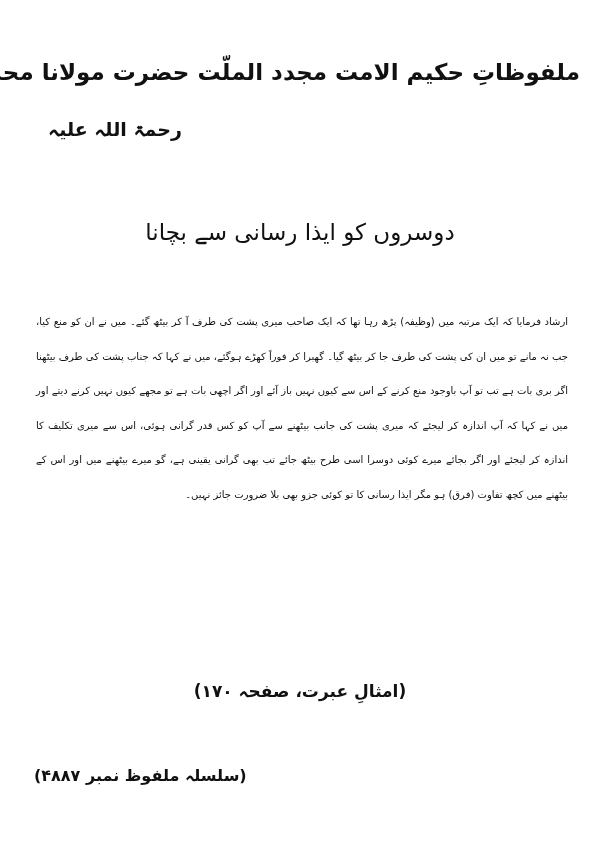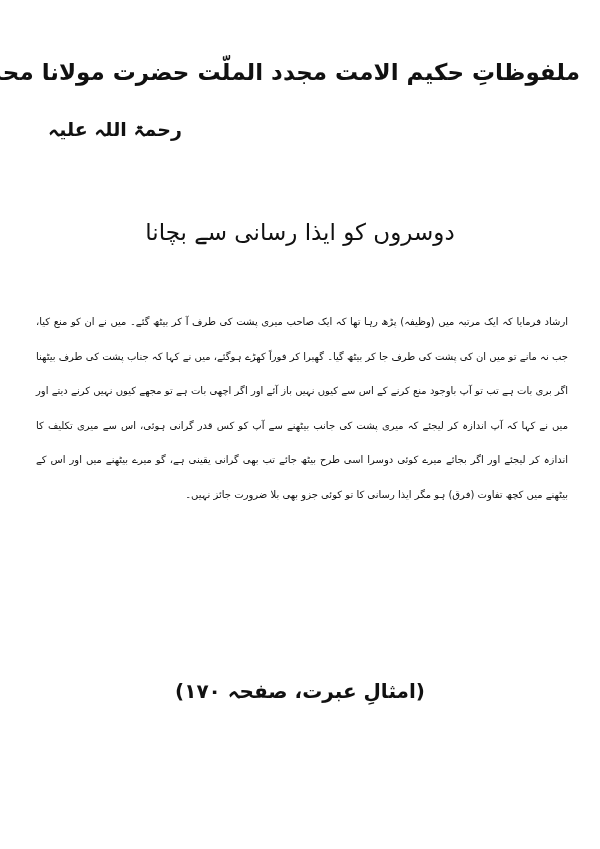--- a/index.html
+++ b/index.html
@@ -69,21 +69,21 @@
     }
     .body-text p {
       margin: 0;
     }
     .reference {
       position: absolute;
       top: 674px;
       left: 0;
       right: 0;
       text-align: center;
-      font-size: 20px;
+      font-size: 17px;
       font-weight: bold;
       line-height: 34px;
     }
     .series {
       position: absolute;
       top: 760px;
       left: 34px;
       font-size: 16px;
       font-weight: bold;
       line-height: 32px;
@@ -100,14 +100,15 @@
   <div class="header-subtitle rtl">رحمۃ اللہ علیہ</div>
 
   <div class="topic-heading rtl">دوسروں کو ایذا رسانی سے بچانا</div>
 
   <div class="body-text rtl">
     <p>ارشاد فرمایا کہ ایک مرتبہ میں (وظیفہ) پڑھ رہا تھا کہ ایک صاحب میری پشت کی طرف آ کر بیٹھ گئے۔ میں نے ان کو منع کیا، جب نہ مانے تو میں ان کی پشت کی طرف جا کر بیٹھ گیا۔ گھبرا کر فوراً کھڑے ہوگئے، میں نے کہا کہ جناب پشت کی طرف بیٹھنا اگر بری بات ہے تب تو آپ باوجود منع کرنے کے اس سے کیوں نہیں باز آئے اور اگر اچھی بات ہے تو مجھے کیوں نہیں کرنے دیتے اور میں نے کہا کہ آپ اندازہ کر لیجئے کہ میری پشت کی جانب بیٹھنے سے آپ کو کس قدر گرانی ہوئی، اس سے میری تکلیف کا اندازہ کر لیجئے اور اگر بجائے میرے کوئی دوسرا اسی طرح بیٹھ جائے تب بھی گرانی یقینی ہے، گو میرے بیٹھنے میں اور اس کے بیٹھنے میں کچھ تفاوت (فرق) ہو مگر ایذا رسانی کا تو کوئی جزو بھی بلا ضرورت جائز نہیں۔</p>
   </div>
 
   <div class="reference rtl">(امثالِ عبرت، صفحہ ۱۷۰)</div>
 
+  <div class="series rtl">(سلسلہ ملفوظ نمبر ۴۸۸۷)</div>
 
 </div>
 
 </body></html>

